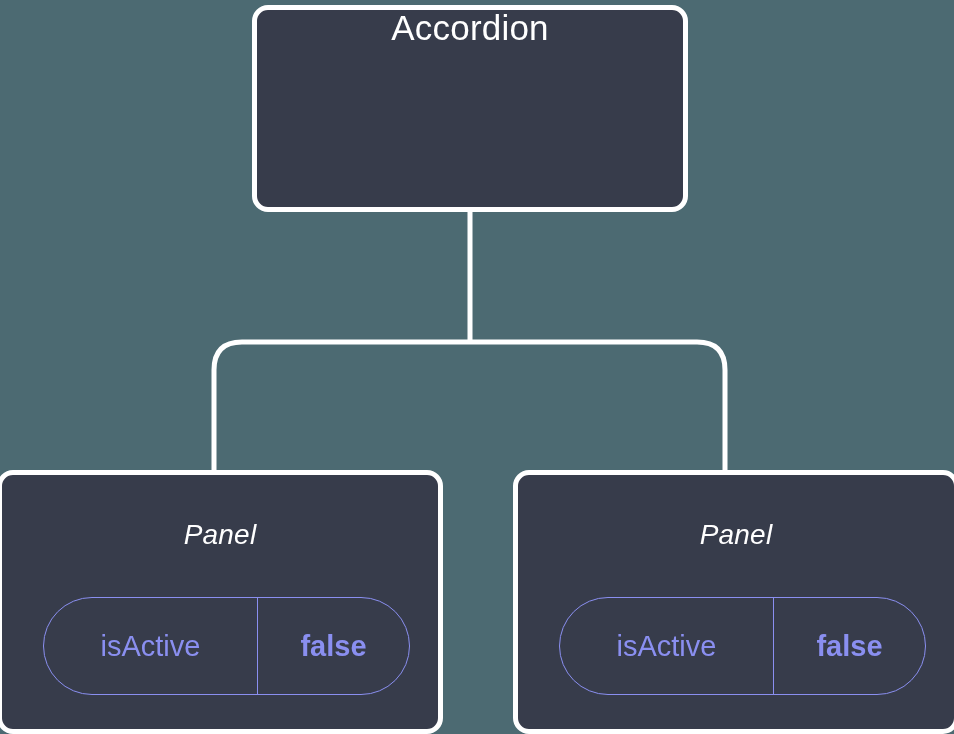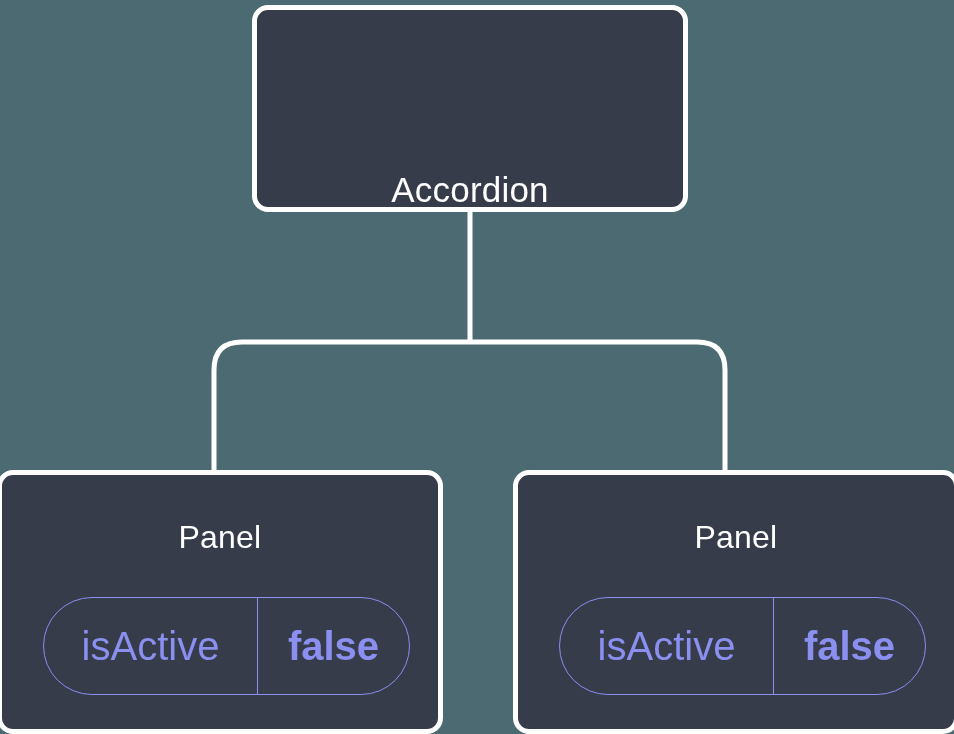--- a/index.html
+++ b/index.html
@@ -41,21 +41,21 @@
     display: flex;
     flex-direction: column;
     align-items: center;
   }
 
   .node-root {
     left: 252px;
     top: 5px;
     width: 436px;
     height: 207px;
-    justify-content: flex-end;
+    justify-content: flex-start;
   }
 
   .node-title {
     color: #ffffff;
     font-size: 35px;
     font-weight: 400;
     letter-spacing: 0.2px;
     line-height: 1;
     white-space: nowrap;
   }
@@ -63,21 +63,22 @@
   .node-panel {
     width: 446px;
     height: 264px;
     top: 470px;
     padding-top: 46px;
   }
   .node-panel-left  { left: -3px; }
   .node-panel-right { left: 513px; }
 
   .node-panel .node-title {
-    font-size: 32px;
+    font-size: 28px;
+    font-style: italic;
   }
 
   
   .prop-pill {
     position: absolute;
     top: 122px;
     left: 41px;
     width: 367px;
     height: 98px;
     box-sizing: border-box;
@@ -86,21 +87,21 @@
     display: flex;
     align-items: stretch;
   }
 
   .prop-key,
   .prop-value {
     display: flex;
     align-items: center;
     justify-content: center;
     color: #8a8ff0;
-    font-size: 40px;
+    font-size: 29px;
     line-height: 1;
     white-space: nowrap;
   }
   .prop-key {
     flex: 0 0 213px;
   }
   .prop-value {
     flex: 1 1 auto;
     border-left: 1.6px solid #8a8ff0;
     font-weight: bold;

